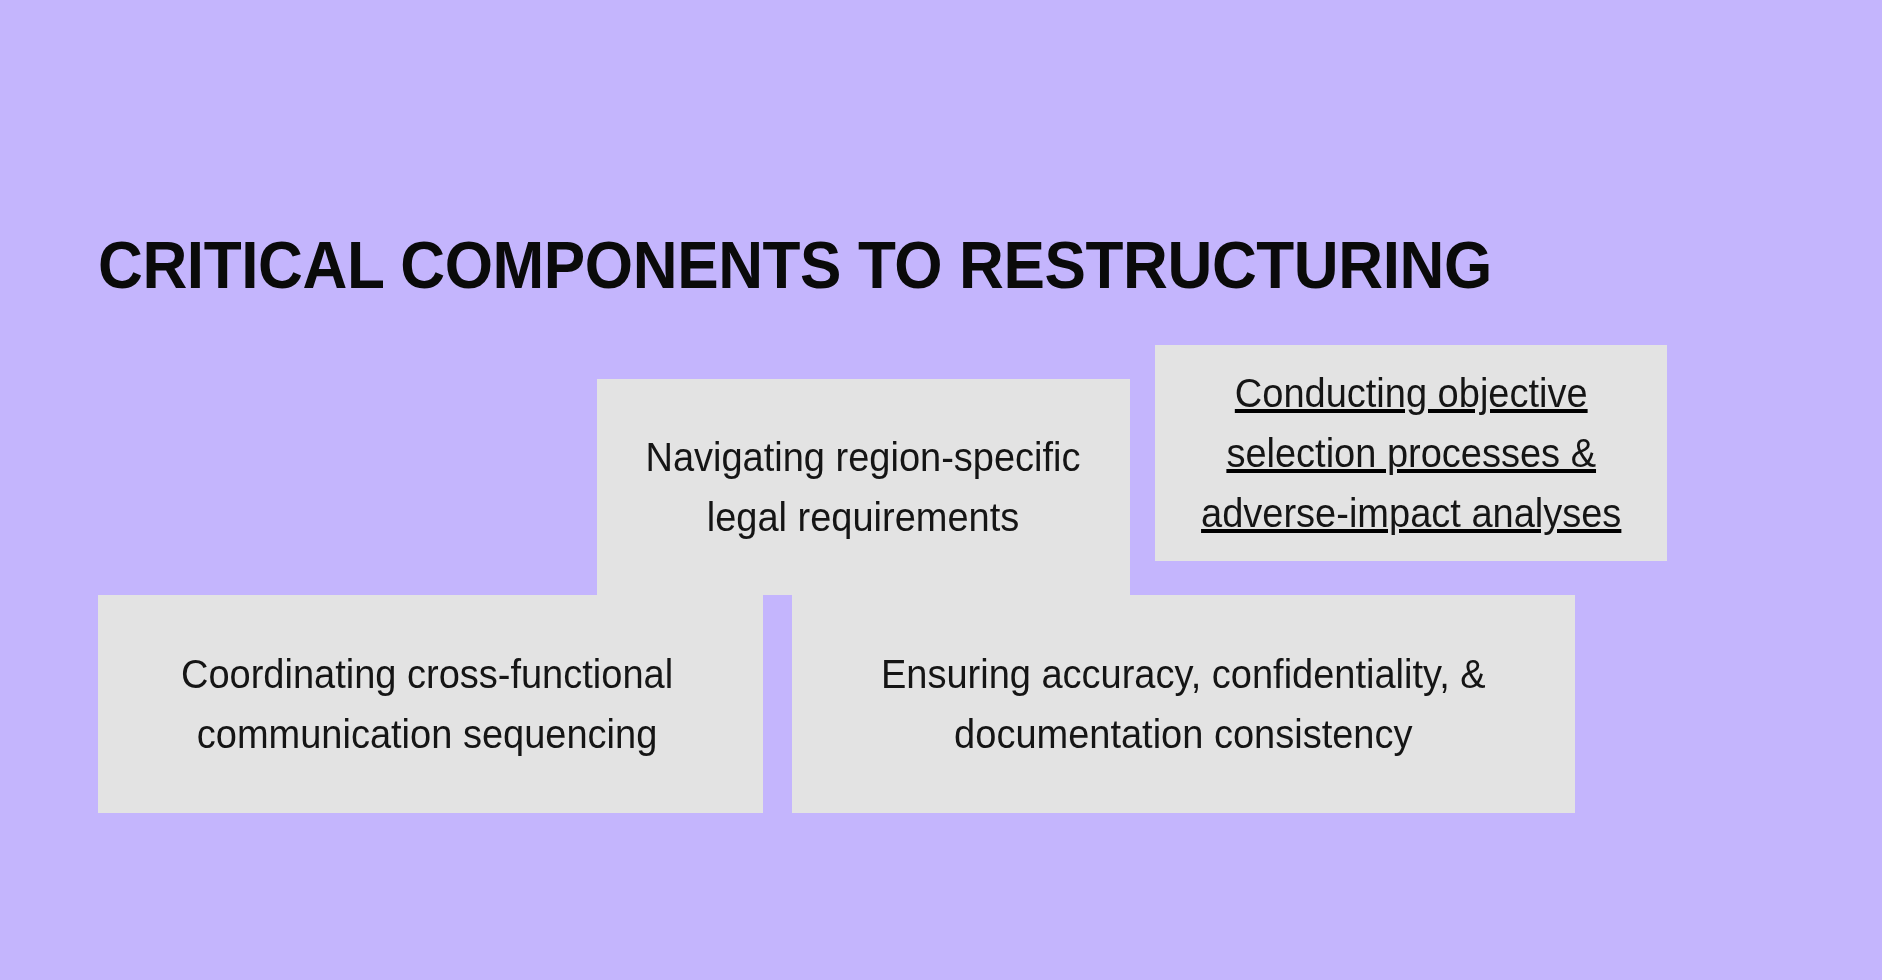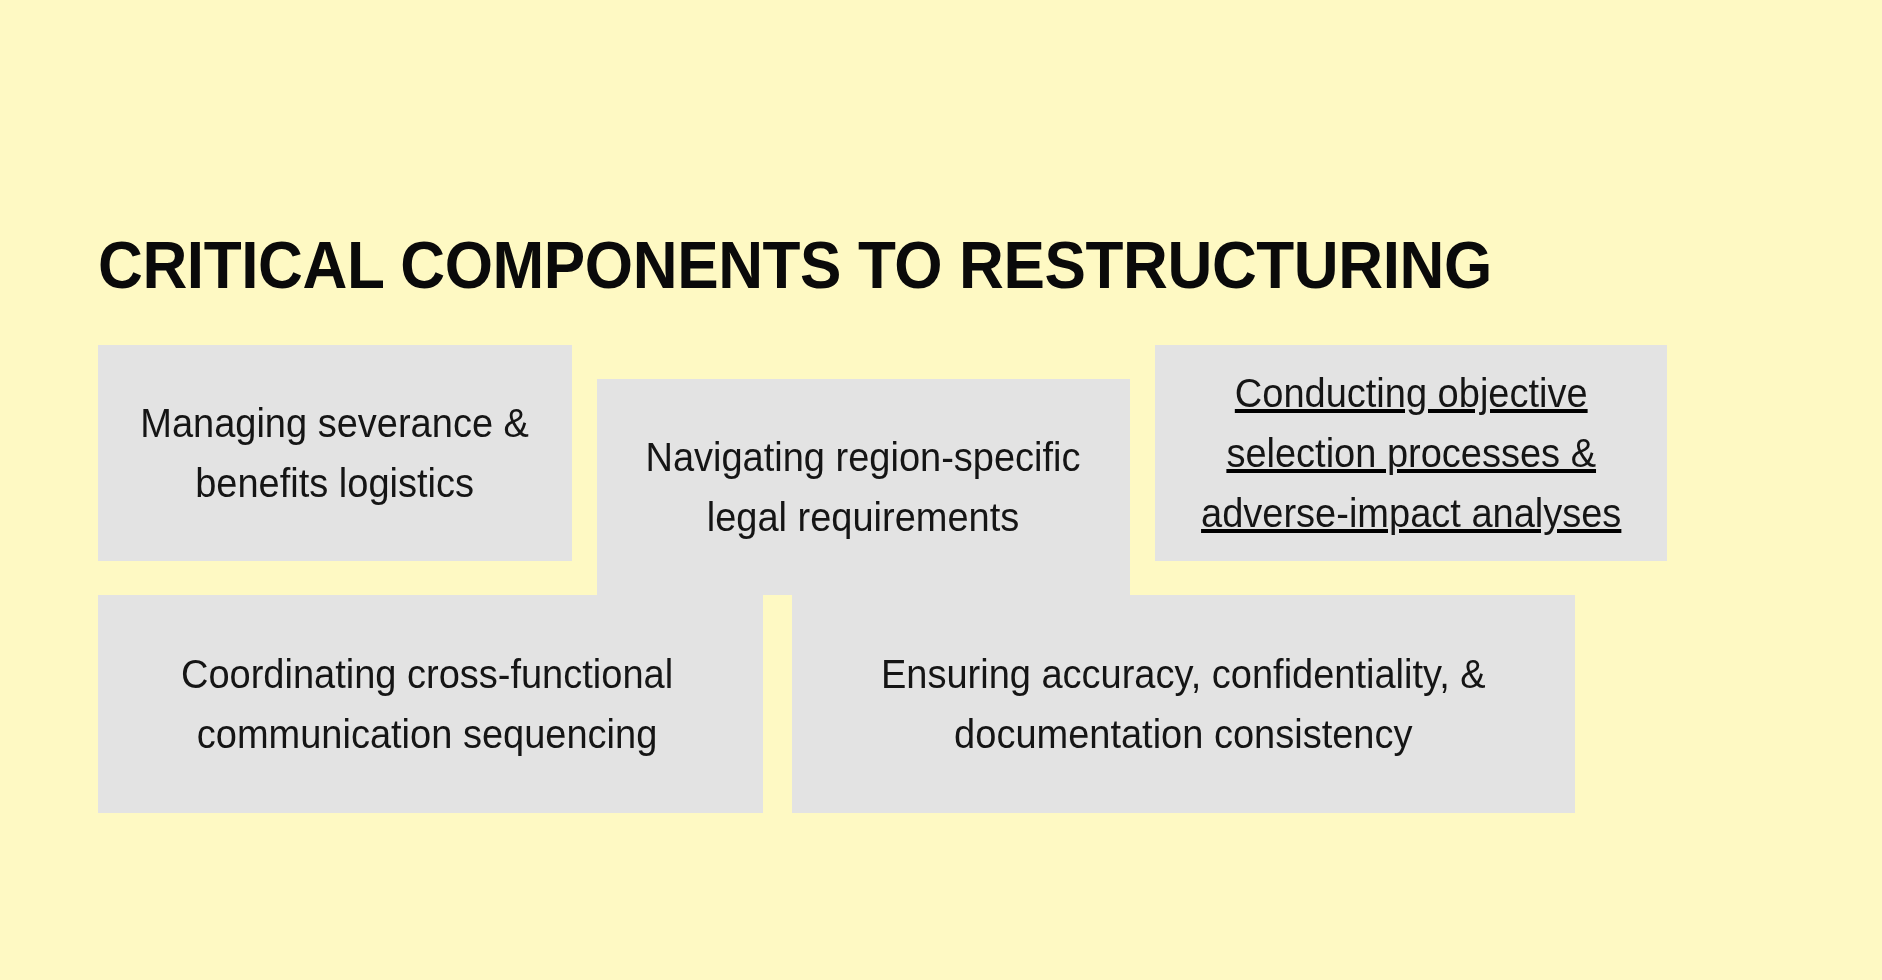--- a/index.html
+++ b/index.html
@@ -11,21 +11,21 @@
     width: 1882px;
     height: 980px;
     background: #ffffff;
     font-family: "Liberation Sans", "DejaVu Sans", sans-serif;
     overflow: hidden;
   }
   .slide {
     position: relative;
     width: 1882px;
     height: 980px;
-    background: #fef9c3;
+    background: #c4b5fd;
   }
   .slide-title {
     position: absolute;
     left: 98px;
     top: 182px;
     width: 1700px;
     font-family: "Liberation Sans", "DejaVu Sans", sans-serif;
     font-weight: 700;
     font-size: 66px;
     line-height: 78px;
@@ -74,24 +74,20 @@
 </style>
 </head>
 <body>
 
 <div class="slide">
 
   <h1 class="slide-title">CRITICAL COMPONENTS TO RESTRUCTURING</h1>
 
   <div class="cards-area">
 
-    <div class="card card-r1c1">
-      <span class="card-text">Managing severance &amp;
-benefits logistics</span>
-    </div>
 
     <div class="card card-r1c2">
       <span class="card-text">Navigating region-specific
 legal requirements</span>
     </div>
 
     <div class="card card-r1c3">
       <span class="card-text">Conducting objective
 selection processes &amp;
 adverse-impact analyses</span>

